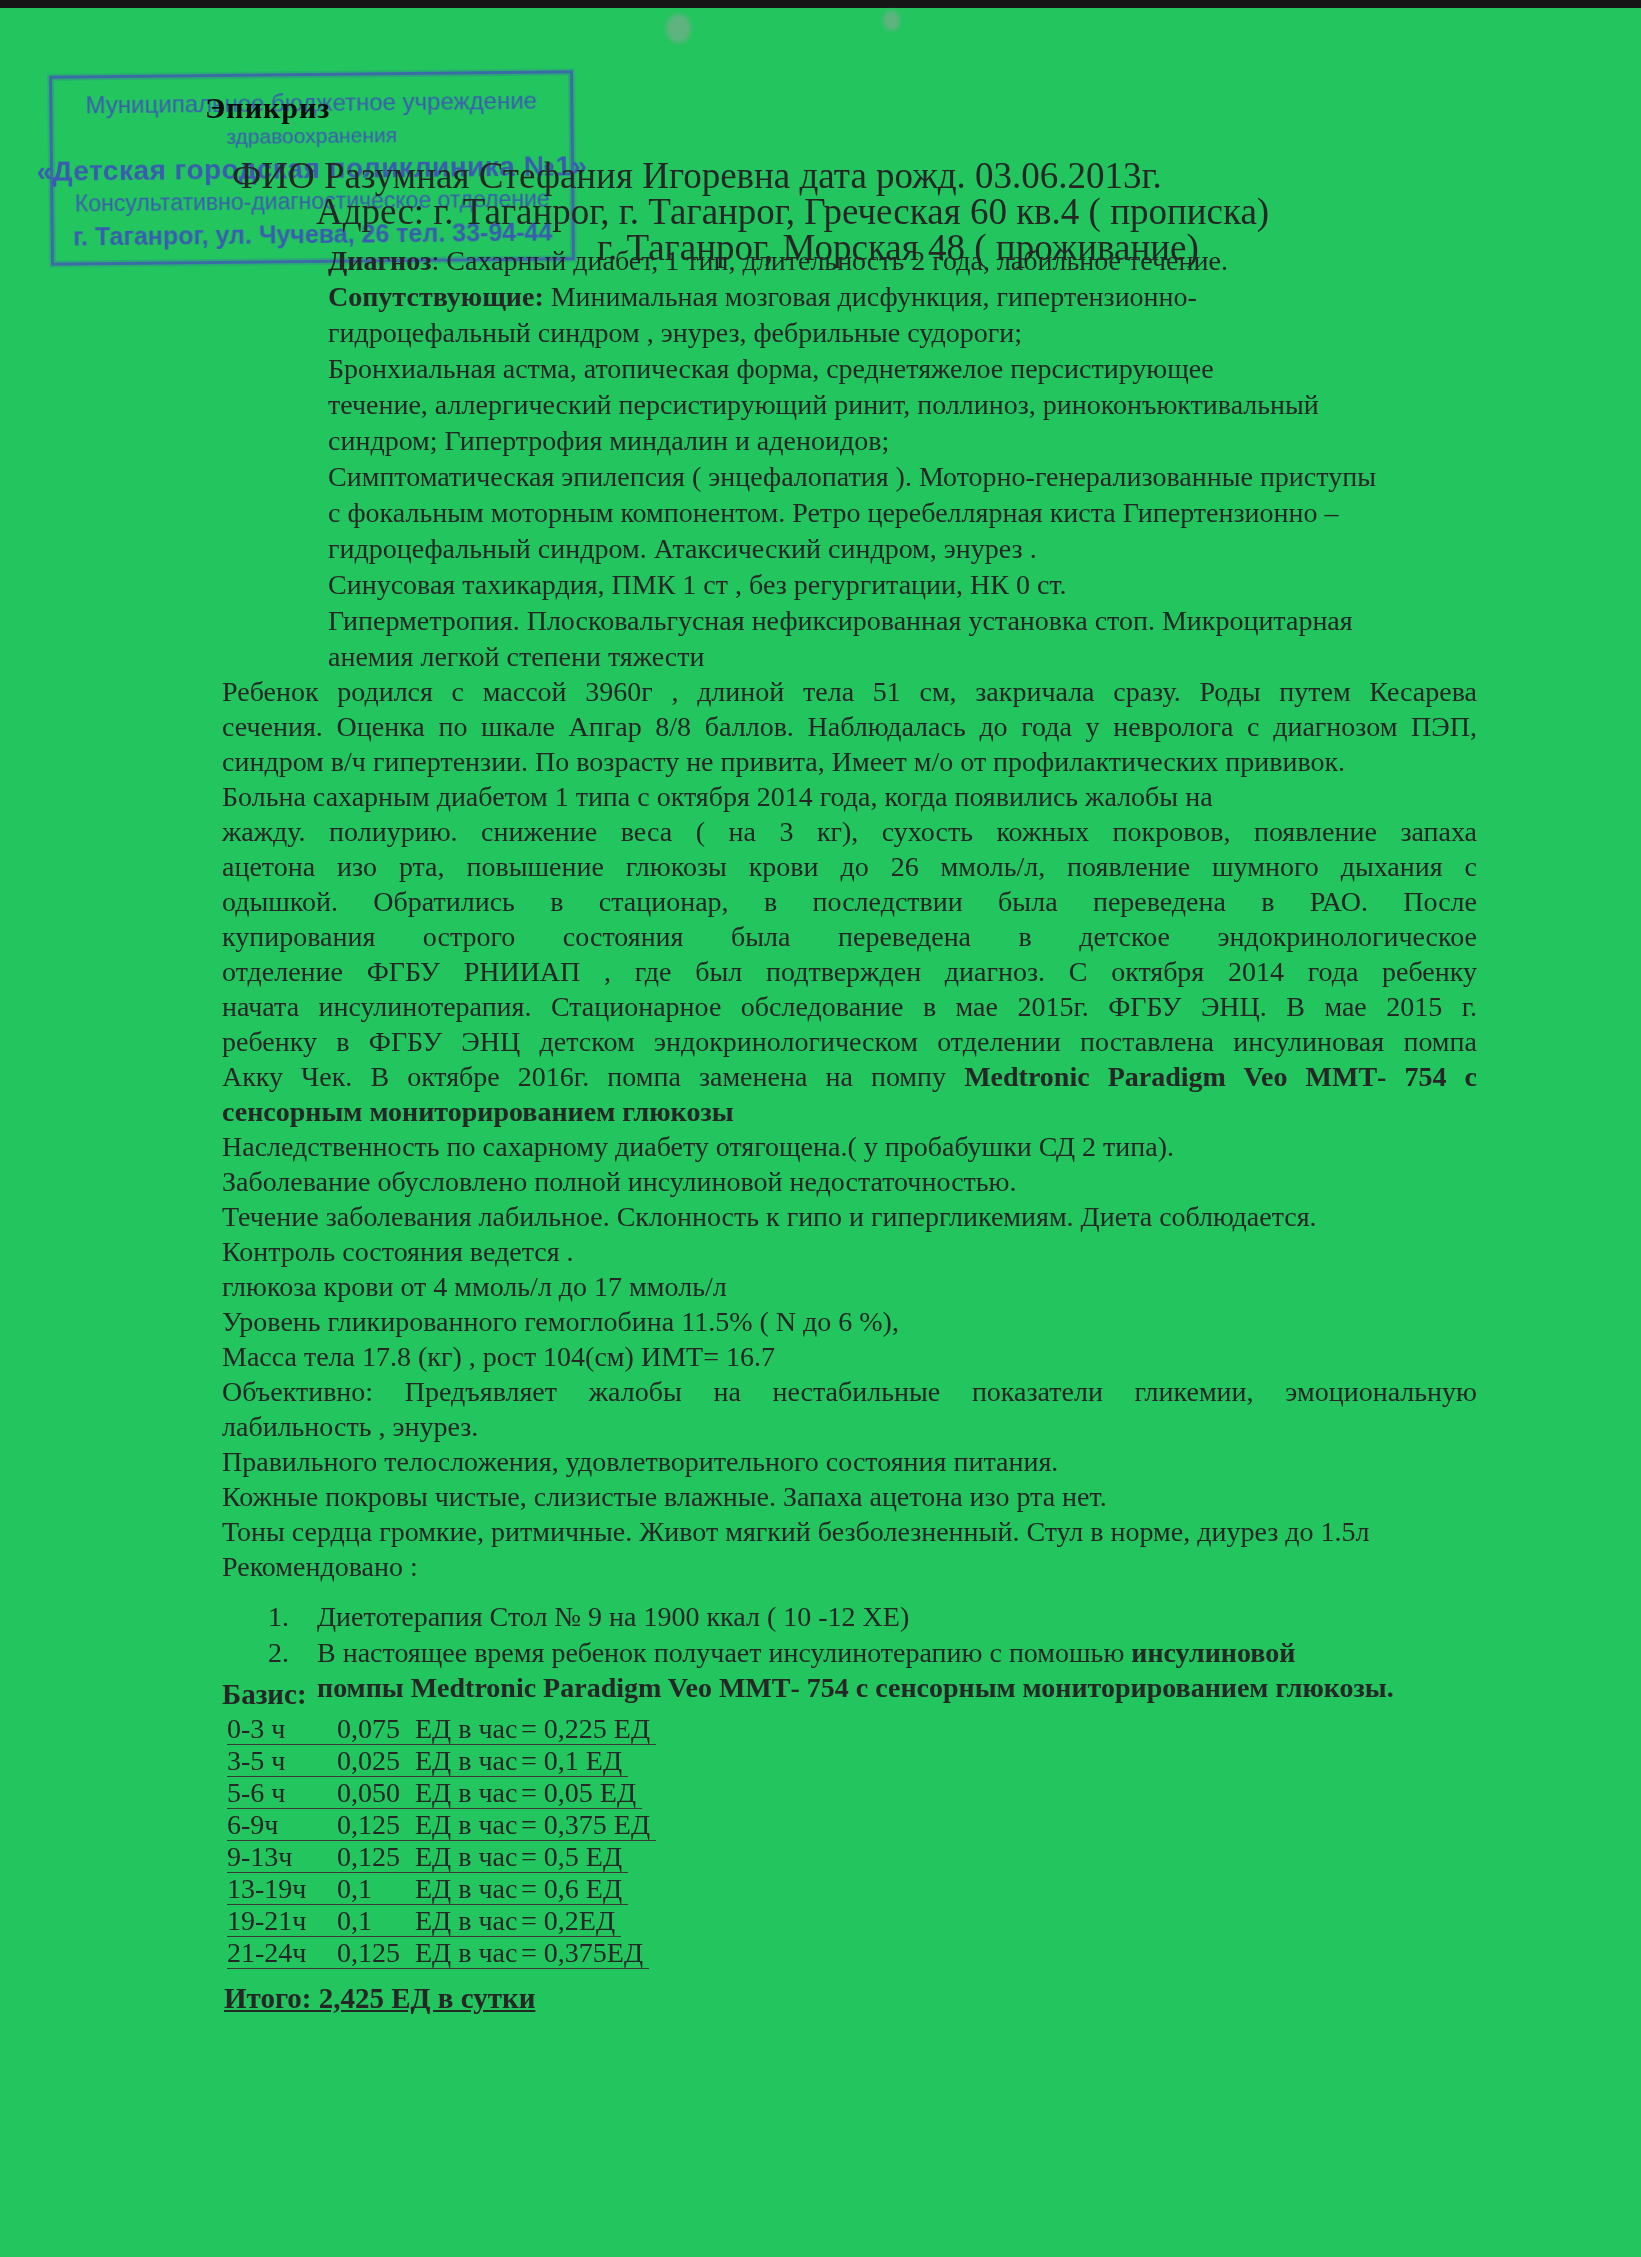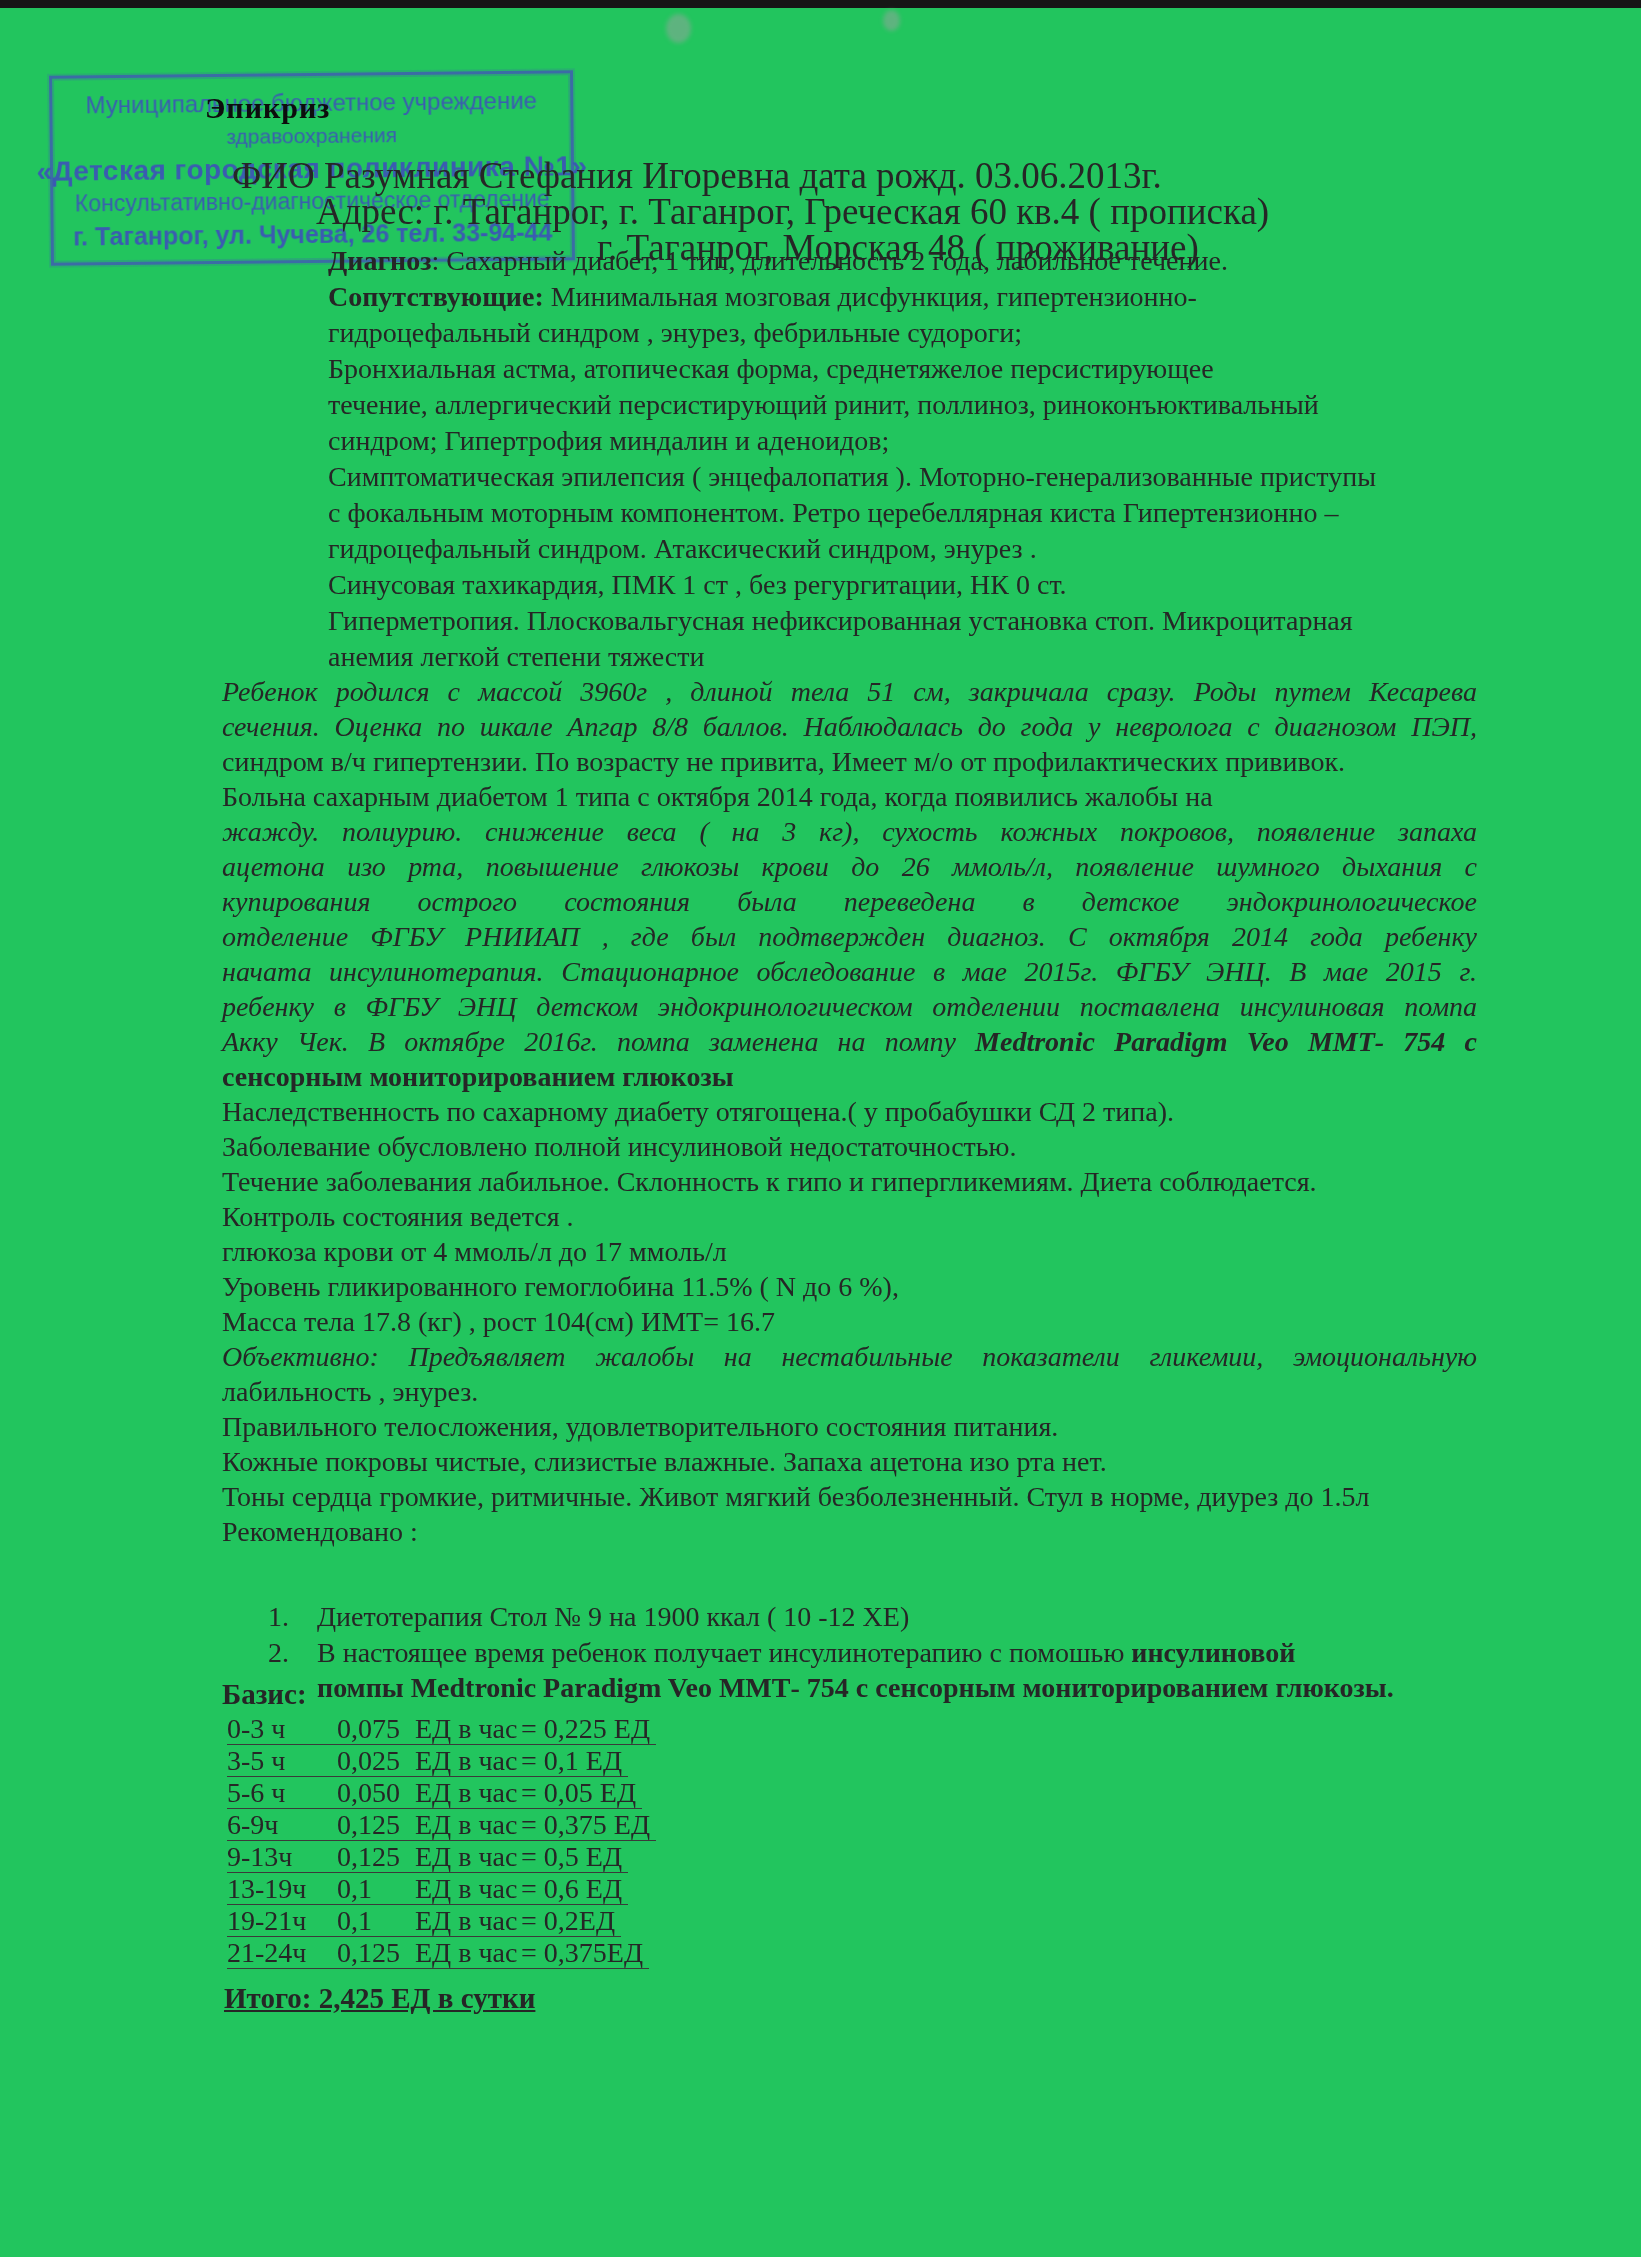--- a/index.html
+++ b/index.html
@@ -45,21 +45,21 @@
   .fio{left:232px;top:154px;}
   .addr1{left:316px;top:190px;}
   .addr2{left:597px;top:226px;}
 
   .b{font-weight:bold;}
   .u{}
 
   .diag{position:absolute;left:328px;top:243px;width:1159px;line-height:36px;font-size:28px;}
   .anam{position:absolute;left:222px;top:674px;width:1255px;line-height:35px;font-size:28px;}
   .al{min-height:35px;}
-  .j{text-align:justify;text-align-last:justify;font-style:italic;}
+  .j{text-align:justify;text-align-last:justify;}
 
   .li{position:absolute;font-size:28px;white-space:nowrap;}
   .num{position:absolute;left:46px;}
   .lit{position:absolute;left:95px;}
   .li1{left:222px;top:1601px;}
   .li2{left:222px;top:1637px;}
   .li3{left:222px;top:1672px;}
 
   .basis-label{position:absolute;left:222px;top:1678px;font-size:29px;font-weight:bold;}
   .basal{position:absolute;left:227px;top:1713px;font-size:28px;}
@@ -113,20 +113,21 @@
     <div class="dl">анемия легкой степени тяжести</div>
   </div>
 
   <div class="anam">
     <div class="al j">Ребенок родился с массой 3960г , длиной тела 51 см, закричала сразу. Роды путем Кесарева</div>
     <div class="al j">сечения. Оценка по шкале Апгар 8/8 баллов. Наблюдалась до года у невролога с диагнозом ПЭП,</div>
     <div class="al">синдром в/ч гипертензии. По возрасту не привита, Имеет м/о от профилактических прививок.</div>
     <div class="al">Больна сахарным диабетом 1 типа с октября 2014 года, когда появились жалобы на</div>
     <div class="al j">жажду. полиурию. снижение веса ( на 3 кг),  сухость кожных покровов, появление запаха</div>
     <div class="al j">ацетона изо рта,  повышение глюкозы крови до 26 ммоль/л, появление шумного дыхания с</div>
+    <div class="al j">одышкой. Обратились в стационар, в последствии была переведена в РАО. После</div>
     <div class="al j">купирования острого состояния была переведена в детское эндокринологическое</div>
     <div class="al j">отделение ФГБУ РНИИАП , где был подтвержден диагноз. С октября 2014 года ребенку</div>
     <div class="al j">начата инсулинотерапия. Стационарное обследование в  мае 2015г. ФГБУ ЭНЦ. В мае 2015 г.</div>
     <div class="al j">ребенку в ФГБУ ЭНЦ  детском эндокринологическом отделении поставлена инсулиновая помпа</div>
     <div class="al j"><span>Акку Чек. В октябре 2016г. помпа заменена на  помпу </span><span class="b">Medtronic Paradigm Veo ММТ-  754 с</span></div>
     <div class="al b">сенсорным мониторированием глюкозы</div>
     <div class="al">Наследственность по сахарному диабету отягощена.( у пробабушки СД 2 типа).</div>
     <div class="al">Заболевание обусловлено полной инсулиновой недостаточностью.</div>
     <div class="al">Течение заболевания лабильное. Склонность к гипо и гипергликемиям. Диета соблюдается.</div>
     <div class="al"><span>Контроль состояния </span><span class="u">ведется</span><span> .</span></div>

